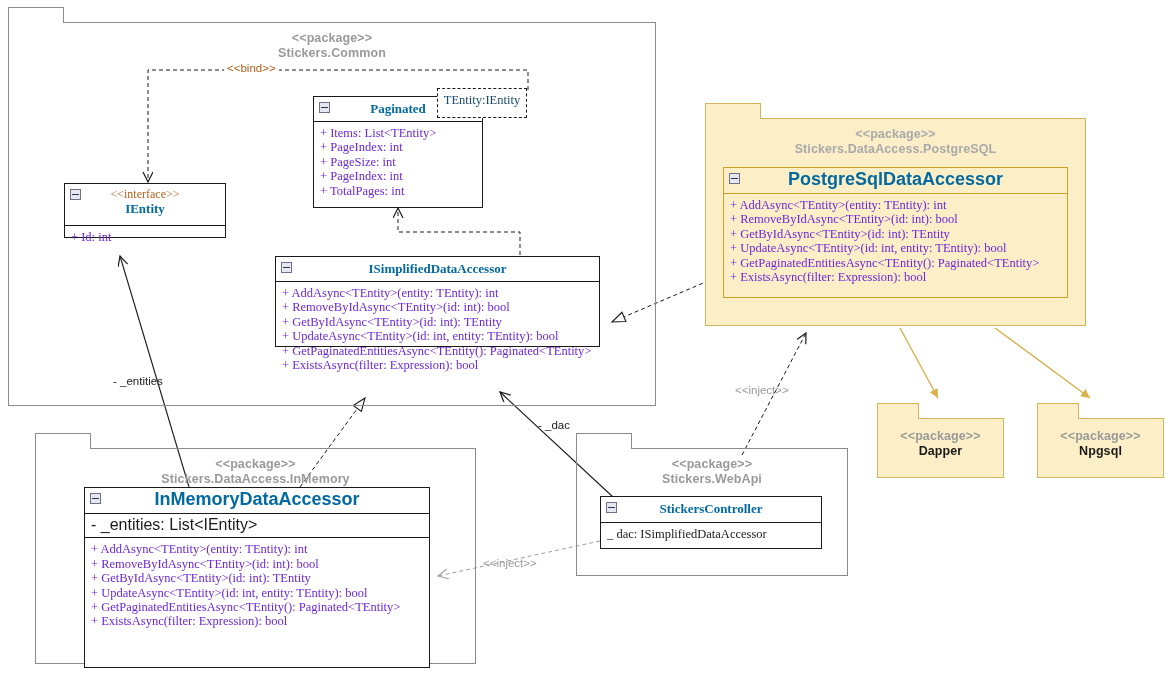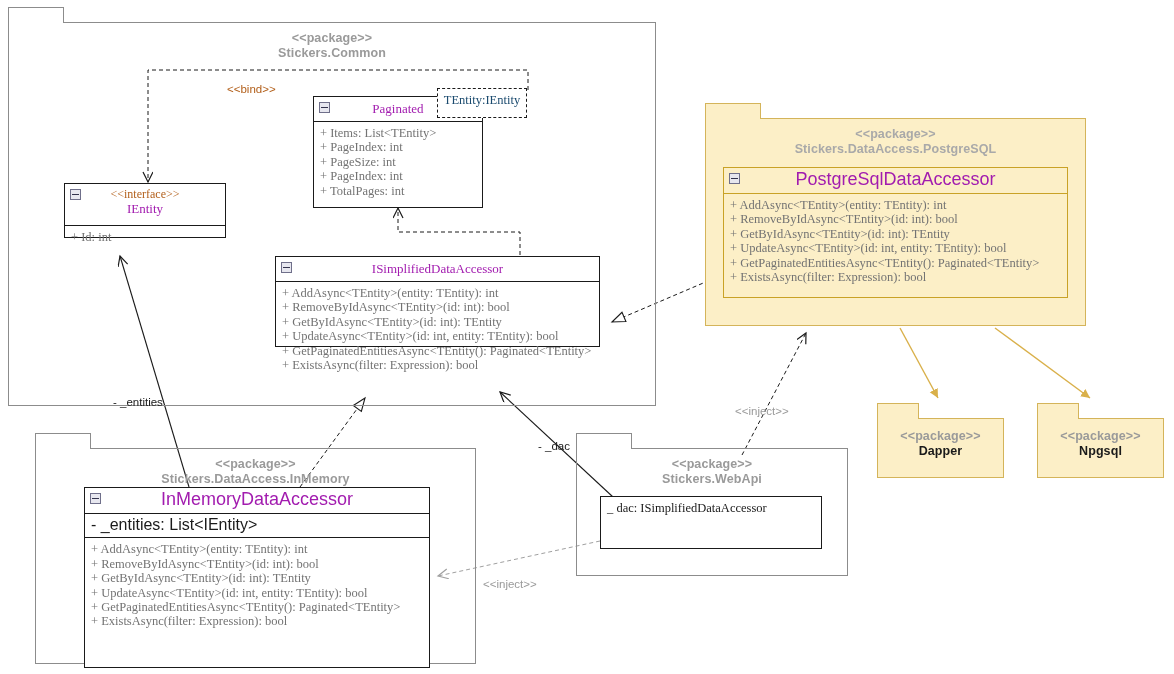--- a/index.html
+++ b/index.html
@@ -112,24 +112,24 @@
   .cls.gold-cls .hdr { border-bottom-color: #c9a227; }
   .cls .hdr .stereo {
     display: block;
     color: #b25f1a;
     font-size: 12px;
     line-height: 13px;
     font-family: "Liberation Serif", serif;
   }
   .cls .hdr .cname {
     display: block;
-    font-weight: normal;
+    font-weight: bold;
     font-size: 13px;
     line-height: 15px;
-    color: #a21caf;
+    color: #0369a1;
   }
   .cls.sans-title .hdr .cname {
     font-family: "Liberation Sans", sans-serif;
     font-size: 18px;
   }
   .cls .minus {
     position: absolute;
     left: 5px;
     top: 5px;
     width: 11px;
@@ -150,21 +150,21 @@
   .cls .compartment {
     box-sizing: border-box;
     padding: 4px 6px 5px 6px;
     border-bottom: 1px solid #1a1a1a;
   }
   .cls.gold-cls .compartment { border-bottom-color: #c9a227; }
   .cls .compartment.last { border-bottom: none; }
   .cls .compartment .row {
     font-size: 12.5px;
     line-height: 14.4px;
-    color: #737373;
+    color: #6d28d9;
     white-space: nowrap;
     font-family: "Liberation Serif", serif;
   }
 
   
   .tparam {
     position: absolute;
     box-sizing: border-box;
     border: 1px dashed #1a1a1a;
     background: #ffffff;
@@ -176,21 +176,20 @@
     z-index: 5;
   }
 
   
   .elabel {
     position: absolute;
     font-family: "Liberation Sans", sans-serif;
     font-size: 11.5px;
     white-space: nowrap;
     background: transparent;
-    margin-top: 21px;
   }
   .elabel.orange { color: #b25f1a; }
   .elabel.gray  { color: #9a9a9a; text-align: right; }
   .elabel.dark  { color: #1a1a1a; }
 </style>
 </head>
 <body>
 
 <div id="canvas">
 
@@ -368,20 +367,24 @@
       <div class="row">+ AddAsync&lt;TEntity&gt;(entity: TEntity): int</div>
       <div class="row">+ RemoveByIdAsync&lt;TEntity&gt;(id: int): bool</div>
       <div class="row">+ GetByIdAsync&lt;TEntity&gt;(id: int): TEntity</div>
       <div class="row">+ UpdateAsync&lt;TEntity&gt;(id: int, entity: TEntity): bool</div>
       <div class="row">+ GetPaginatedEntitiesAsync&lt;TEntity(): Paginated&lt;TEntity&gt;</div>
       <div class="row">+ ExistsAsync(filter: Expression): bool</div>
     </div>
   </div>
 
   <div class="cls" style="left:600px; top:496px; width:222px; height:53px;">
+    <div class="hdr" style="height:26px;">
+      <span class="minus"></span>
+      <span class="cname">StickersController</span>
+    </div>
     <div class="compartment last">
       <div class="row" style="color:#1a1a1a;">_ dac: ISimplifiedDataAccessor</div>
     </div>
   </div>
 
   <div class="elabel orange" style="left:224px; top:62px; background:#ffffff; padding:0 3px;">&lt;&lt;bind&gt;&gt;</div>
 
   <div class="elabel dark" style="left:113px; top:375px;">- _entities</div>
 
   <div class="elabel dark" style="left:538px; top:419px;">- _dac</div>

